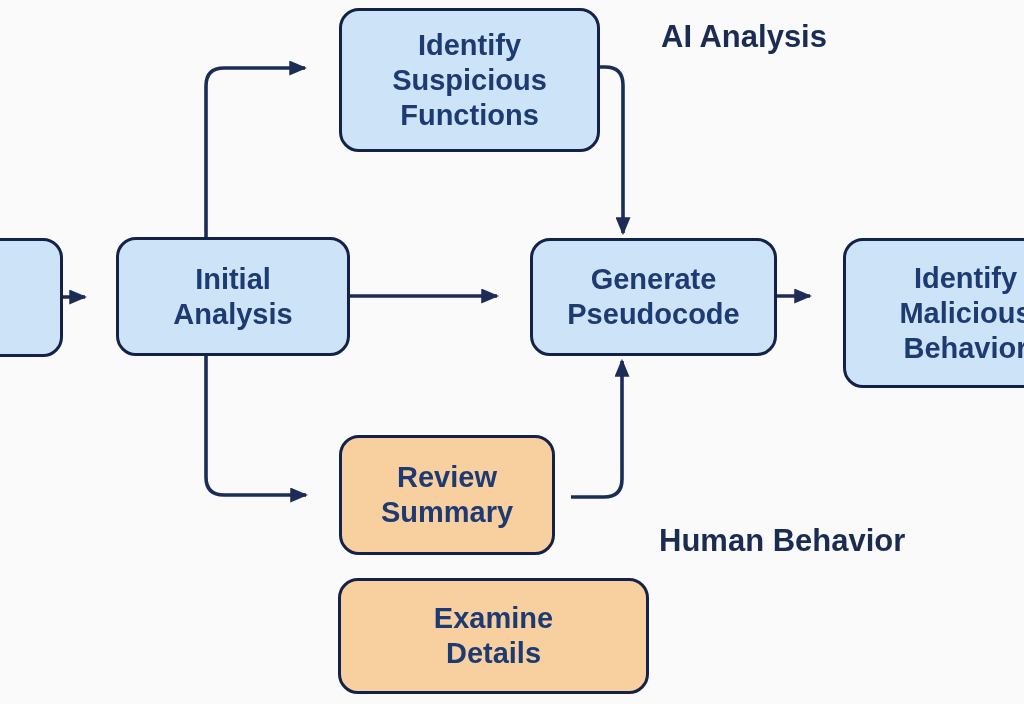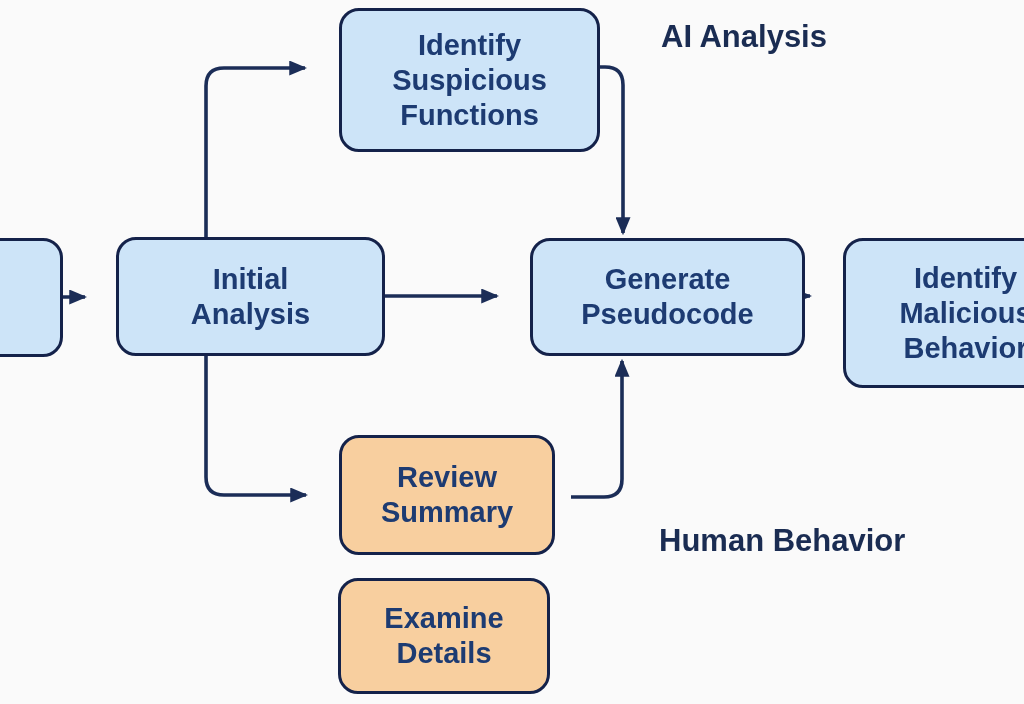--- a/index.html
+++ b/index.html
@@ -78,37 +78,37 @@
     <path class="edge" d="M 206 237 L 206 86 Q 206 68 224 68 L 305 68" marker-end="url(#ah)"></path>
     <path class="edge" d="M 572 67 L 605 67 Q 623 67 623 85 L 623 233" marker-end="url(#ah)"></path>
     <path class="edge" d="M 322 296 L 497 296" marker-end="url(#ah)"></path>
     <path class="edge" d="M 206 356 L 206 477 Q 206 495 224 495 L 306 495" marker-end="url(#ah)"></path>
     <path class="edge" d="M 571 497 L 604 497 Q 622 497 622 479 L 622 361" marker-end="url(#ah)"></path>
     <path class="edge" d="M 749 296 L 810 296" marker-end="url(#ah)"></path>
   </svg>
 
   <div class="node blue" style="left:-46px; top:238px; width:81px; height:119px;"></div>
 
-  <div class="node blue" style="left:88px; top:237px; width:269px; height:119px;text-align:center;">Initial
+  <div class="node blue" style="left:88px; top:237px; width:234px; height:119px;text-align:center;">Initial
 Analysis</div>
 
   <div class="node blue" style="left:311px; top:8px; width:261px; height:144px;">Identify
 Suspicious
 Functions</div>
 
-  <div class="node blue" style="left:502px; top:238px; width:275px; height:118px;">Generate
+  <div class="node blue" style="left:502px; top:238px; width:247px; height:118px;">Generate
 Pseudocode</div>
 
   <div class="node blue" style="left:815px; top:238px; width:245px; height:150px;">Identify
 Malicious
 Behavior</div>
 
   <div class="node orange" style="left:311px; top:435px; width:216px; height:120px;">Review
 Summary</div>
 
-  <div class="node orange" style="left:310px; top:578px; width:212px; height:116px;">Examine
+  <div class="node orange" style="left:310px; top:578px; width:311px; height:116px;">Examine
 Details</div>
 
   <div class="region-label" style="left:661px; top:11px;margin-top:8px;">AI Analysis</div>
 
   <div class="region-label" style="left:659px; top:523px;">Human Behavior</div>
 
 </div>
 
 </body></html>

